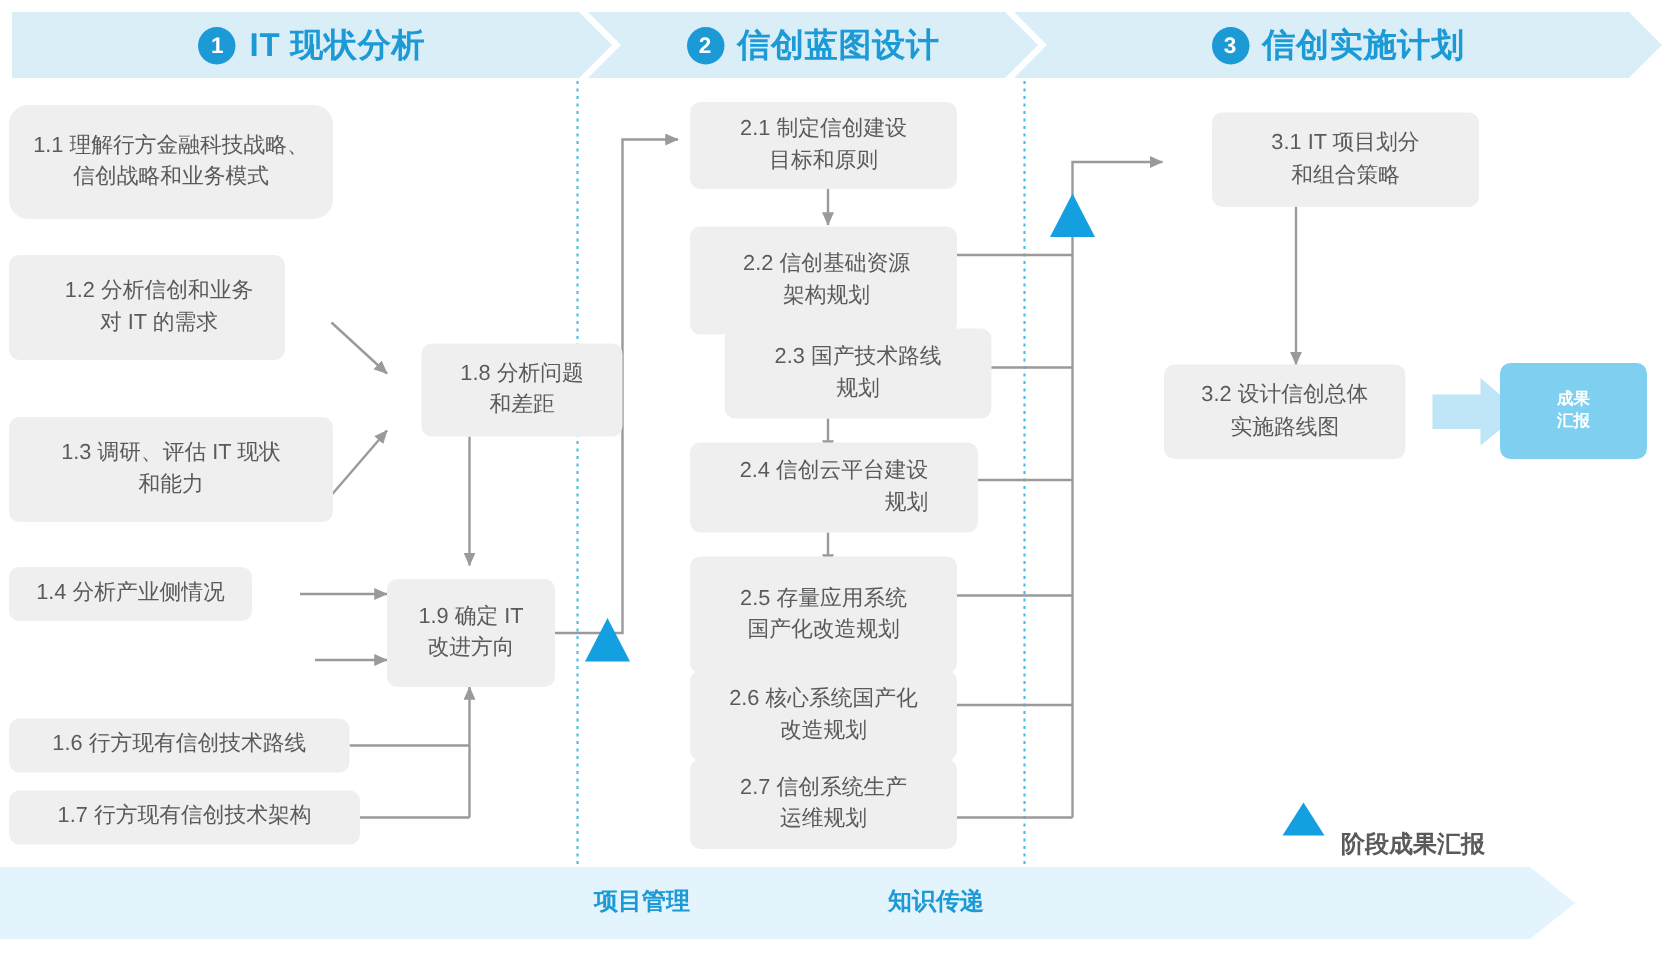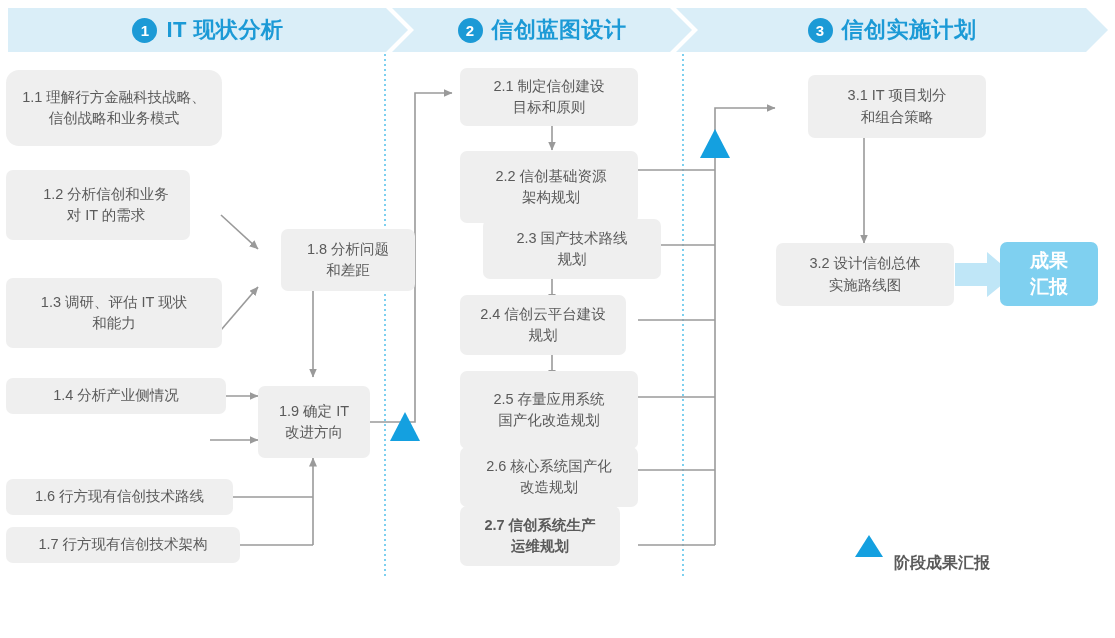--- a/index.html
+++ b/index.html
@@ -49,21 +49,21 @@
     display:flex;align-items:center;justify-content:center;
     text-align:center;
     padding:0 8px;
     box-sizing:border-box;
     white-space:pre-line;
   }
   .box.accent{
     background:#7FD0F0;
     color:#ffffff;
     font-weight:bold;
-    font-size:19px;
+    font-size:11px;
     line-height:1.35;
   }
 
   
   .band{
     position:absolute;
     left:0;top:578px;width:1115px;height:48px;
   }
   .band .lbl{
     position:absolute;top:13px;
@@ -176,50 +176,57 @@
     <path d="M390,441 L405,412 L420,441 Z" fill="#14A0E0"></path>
     <path d="M700,158 L715,129 L730,158 Z" fill="#14A0E0"></path>
   </svg>
 
   <div class="box" style="left:6px;top:70px;width:216px;height:76px;border-radius:13px;">1.1 理解行方金融科技战略、
 信创战略和业务模式</div>
   <div class="box" style="left:6px;top:170px;width:184px;height:70px;padding-left:24px;">1.2 分析信创和业务
 对 IT 的需求</div>
   <div class="box" style="left:6px;top:278px;width:216px;height:70px;">1.3 调研、评估 IT 现状
 和能力</div>
-  <div class="box" style="left:6px;top:378px;width:220px;height:36px;">1.4 分析产业侧情况</div>
+  <div class="box" style="left:6px;top:378px;width:162px;height:36px;">1.4 分析产业侧情况</div>
   <div class="box" style="left:6px;top:479px;width:227px;height:36px;">1.6 行方现有信创技术路线</div>
   <div class="box" style="left:6px;top:527px;width:234px;height:36px;">1.7 行方现有信创技术架构</div>
 
   <div class="box" style="left:269px;top:229px;width:134px;height:62px;margin-left:12px;">1.8 分析问题
 和差距</div>
   <div class="box" style="left:258px;top:386px;width:112px;height:72px;">1.9 确定 IT
 改进方向</div>
 
   <div class="box" style="left:460px;top:68px;width:178px;height:58px;">2.1 制定信创建设
 目标和原则</div>
   <div class="box" style="left:460px;top:151px;width:178px;height:72px;padding-left:12px;">2.2 信创基础资源
 架构规划</div>
   <div class="box" style="left:460px;top:219px;width:178px;height:60px;margin-left:23px;">2.3 国产技术路线
 规划</div>
-  <div class="box" style="left:460px;top:295px;width:166px;height:60px;">2.4 信创云平台建设
+  <div class="box" style="left:460px;top:295px;width:192px;height:60px;text-align:right;">2.4 信创云平台建设
 规划</div>
   <div class="box" style="left:460px;top:371px;width:178px;height:78px;">2.5 存量应用系统
 国产化改造规划</div>
   <div class="box" style="left:460px;top:447px;width:178px;height:60px;">2.6 核心系统国产化
 改造规划</div>
-  <div class="box" style="left:460px;top:506px;width:160px;height:60px;font-weight:bold;">2.7 信创系统生产
+  <div class="box" style="left:460px;top:506px;width:178px;height:60px;">2.7 信创系统生产
 运维规划</div>
 
   <div class="box" style="left:776px;top:75px;width:178px;height:63px;margin-left:32px;">3.1 IT 项目划分
 和组合策略</div>
-  <div class="box" style="left:776px;top:243px;width:178px;height:63px;">3.2 设计信创总体
+  <div class="box" style="left:776px;top:243px;width:161px;height:63px;">3.2 设计信创总体
 实施路线图</div>
   <div class="box accent" style="left:1000px;top:242px;width:98px;height:64px;">成果
 汇报</div>
 
   <div class="legend">
     <div class="tri"></div>
     <div class="ltxt">阶段成果汇报</div>
   </div>
 
+  <div class="band">
+    <svg viewBox="0 0 1115 48" preserveAspectRatio="none" style="width:1115px;height:48px;display:block;">
+      <path d="M0,0 L1020,0 L1050,24 L1020,48 L0,48 Z" fill="#E4F4FC"></path>
+    </svg>
+    <div class="lbl" style="left:396px;">项目管理</div>
+    <div class="lbl" style="left:592px;">知识传递</div>
+  </div>
 
 </div>
 
 </body></html>

